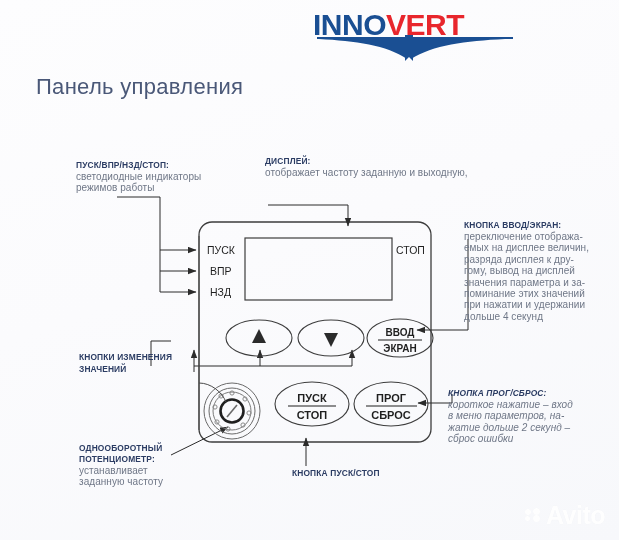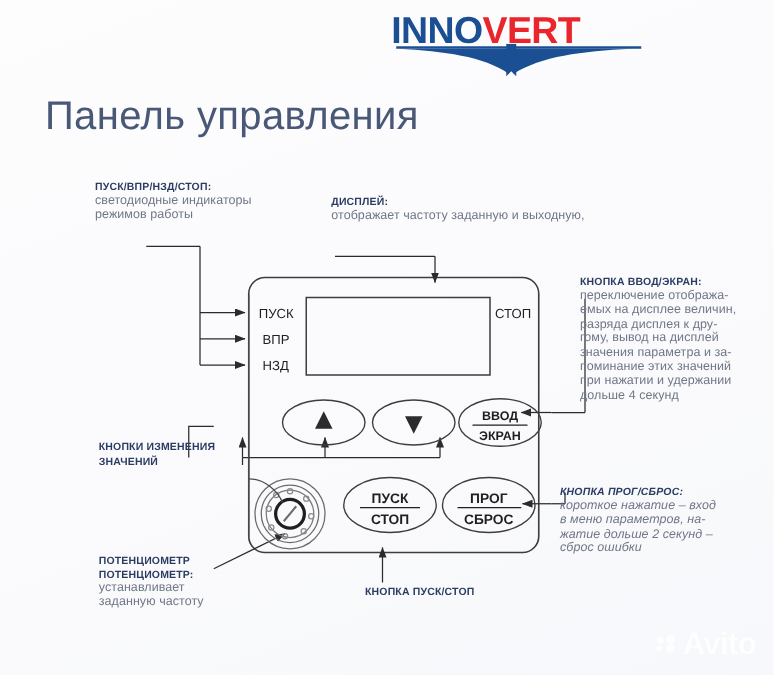--- a/index.html
+++ b/index.html
@@ -18,37 +18,37 @@
   .logo-text{position:absolute;left:0;top:0;width:230px;
     font-size:30px;font-weight:bold;letter-spacing:-0.5px;
     font-family:"Liberation Sans",sans-serif;line-height:34px;white-space:nowrap;}
   .logo-inno{color:#1a4f93;}
   .logo-vert{color:#e8262c;}
   .logo-swoosh{position:absolute;left:2px;top:27px;width:200px;height:26px;}
 
   
   .page-title{
     position:absolute;left:36px;top:74px;
-    font-size:32px;color:#4a5878;font-weight:normal;
+    font-size:22px;color:#4a5878;font-weight:normal;
     letter-spacing:0.3px;white-space:nowrap;
   }
 
   
   .ann{position:absolute;}
   .ann .hd{
     color:#2b3c63;font-weight:bold;font-size:8.4px;
     letter-spacing:0.15px;line-height:11px;white-space:nowrap;
   }
   .ann .bd{
     color:#6f7787;font-size:10px;line-height:11.4px;
     letter-spacing:0.05px;
   }
   .ann .bd div{white-space:nowrap;}
 
-  .ann-led{left:76px;top:144px;}
+  .ann-led{left:76px;top:160px;}
   .ann-disp{left:265px;top:156px;}
   .ann-enter{left:464px;top:220px;width:170px;}
   .ann-prog{left:448px;top:388px;width:168px;font-style:italic;}
   .ann-arrows{left:79px;top:352px;}
   .ann-arrows .hd{line-height:11.5px;}
   .ann-pot{left:79px;top:443px;}
   .ann-startstop{left:292px;top:468px;}
 
   
   .diagram{position:absolute;left:0;top:0;width:619px;height:540px;
@@ -230,21 +230,21 @@
     <div>сброс ошибки</div>
   </div>
 </div>
 
 <div class="ann ann-arrows">
   <div class="hd">КНОПКИ ИЗМЕНЕНИЯ</div>
   <div class="hd">ЗНАЧЕНИЙ</div>
 </div>
 
 <div class="ann ann-pot">
-  <div class="hd">ПОТЕНЦИОМЕТР</div>
+  <div class="hd">ОДНООБОРОТНЫЙ</div>
   <div class="hd">ПОТЕНЦИОМЕТР:</div>
   <div class="bd">
     <div>устанавливает</div>
     <div>заданную частоту</div>
   </div>
 </div>
 
 <div class="ann ann-startstop">
   <div class="hd">КНОПКА ПУСК/СТОП</div>
 </div>

